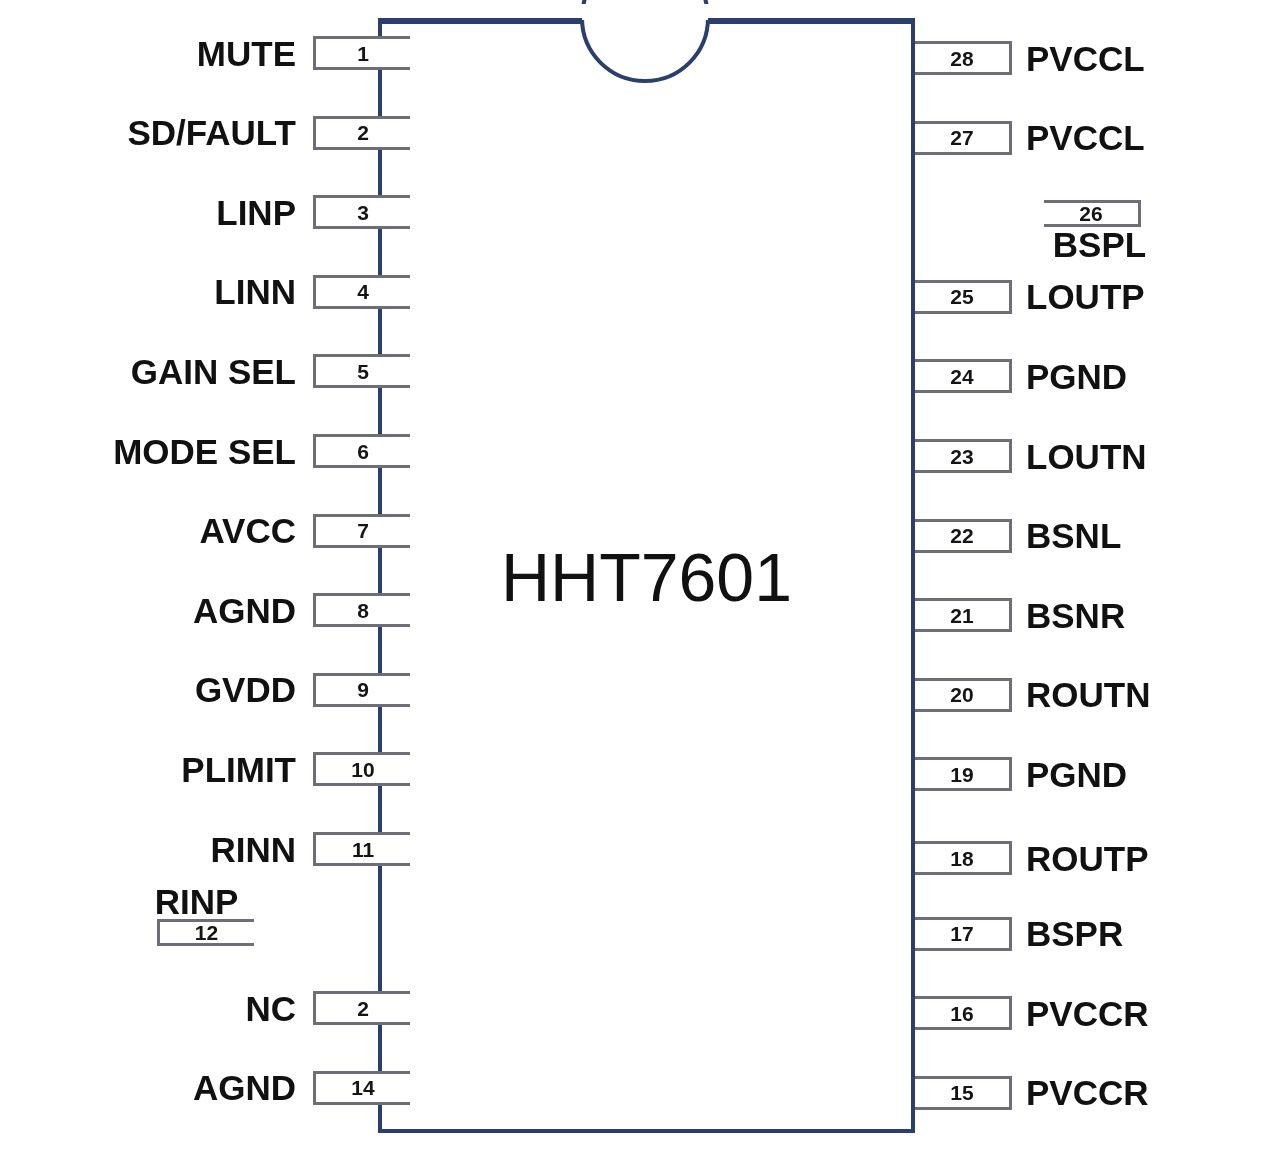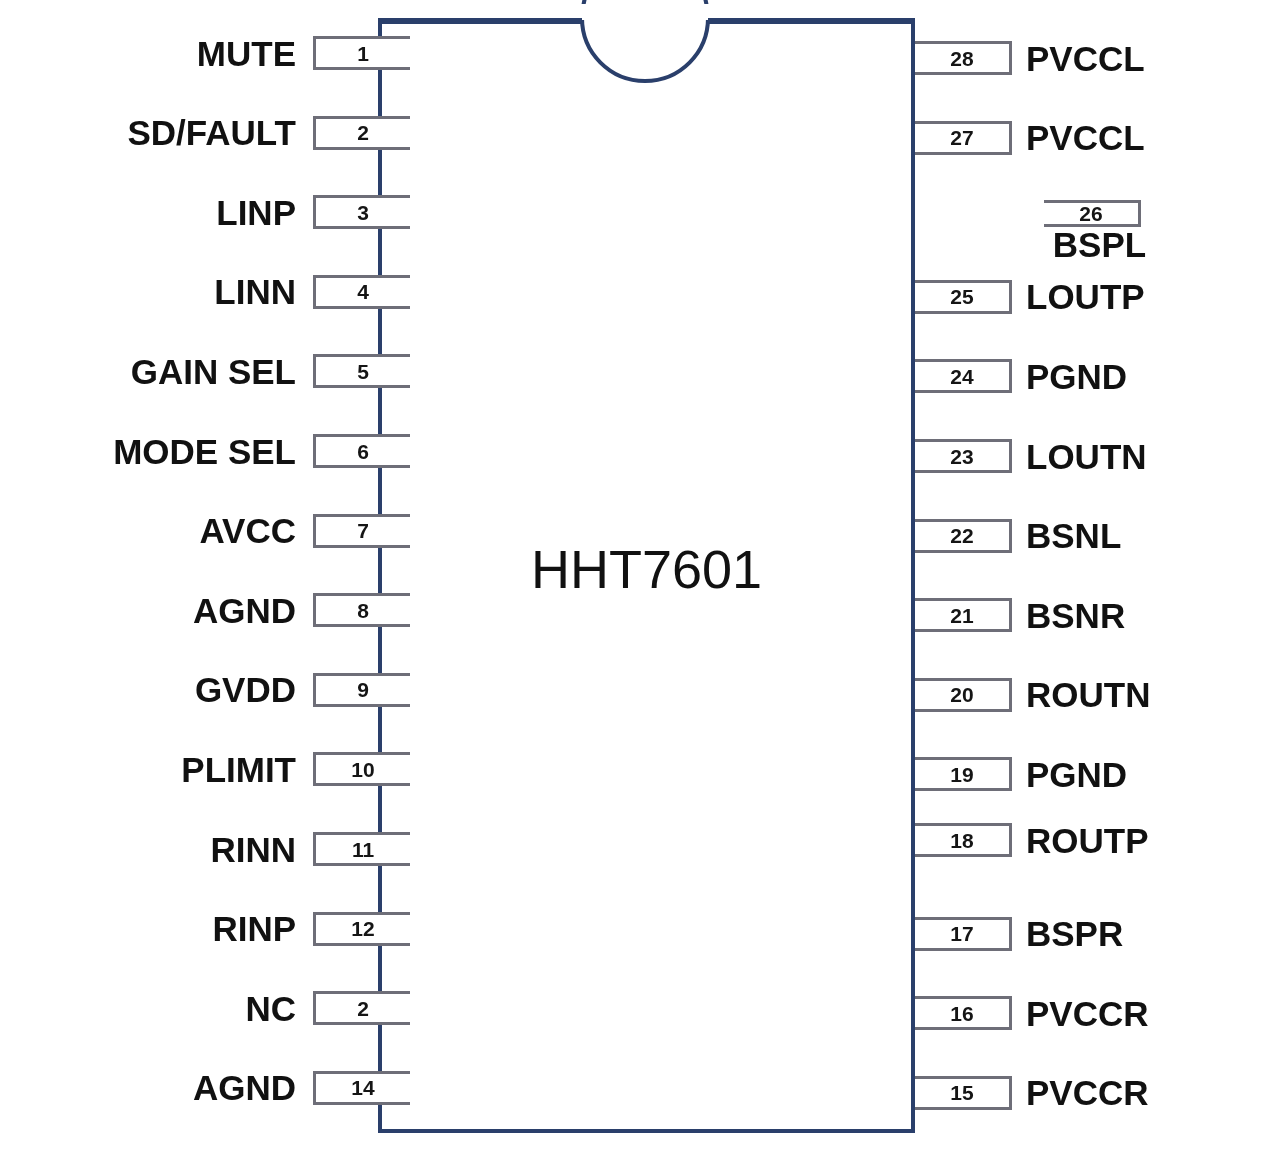--- a/index.html
+++ b/index.html
@@ -75,21 +75,21 @@
   .notch-edge-left  { left: 378px; width: 204px; }
   .notch-edge-right { left: 708px; width: 207px; }
 
   
   .chip-label {
     position: absolute;
     left: 378px;
     top: 538px;
     width: 537px;
     text-align: center;
-    font-size: 54px;
+    font-size: 68px;
     font-weight: 400;
     color: #111111;
     letter-spacing: 0px;
     z-index: 6;
     white-space: nowrap;
   }
 
   
   .pin-row {
     position: absolute;
@@ -184,21 +184,21 @@
         <div class="pin-box">9</div>
       </div>
       <div class="pin-row left" style="top: 752.4px;">
         <div class="pin-name">PLIMIT</div>
         <div class="pin-box">10</div>
       </div>
       <div class="pin-row left" style="top: 832px;">
         <div class="pin-name">RINN</div>
         <div class="pin-box">11</div>
       </div>
-      <div class="pin-row left" style="top: 911.6px;">
+      <div class="pin-row left" style="top: 911.6px; flex-direction: column;">
         <div class="pin-name">RINP</div>
         <div class="pin-box">12</div>
       </div>
       <div class="pin-row left" style="top: 991.2px;">
         <div class="pin-name">NC</div>
         <div class="pin-box">2</div>
       </div>
       <div class="pin-row left" style="top: 1070.8px;">
         <div class="pin-name">AGND</div>
         <div class="pin-box">14</div>
@@ -238,21 +238,21 @@
         <div class="pin-name">BSNR</div>
       </div>
       <div class="pin-row right" style="top: 677.8px;">
         <div class="pin-box">20</div>
         <div class="pin-name">ROUTN</div>
       </div>
       <div class="pin-row right" style="top: 757.4px;">
         <div class="pin-box">19</div>
         <div class="pin-name">PGND</div>
       </div>
-      <div class="pin-row right" style="top: 823px; text-align: right;">
+      <div class="pin-row right" style="top: 841px; text-align: right;">
         <div class="pin-box">18</div>
         <div class="pin-name">ROUTP</div>
       </div>
       <div class="pin-row right" style="top: 916.6px;">
         <div class="pin-box">17</div>
         <div class="pin-name">BSPR</div>
       </div>
       <div class="pin-row right" style="top: 996.2px;">
         <div class="pin-box">16</div>
         <div class="pin-name">PVCCR</div>

